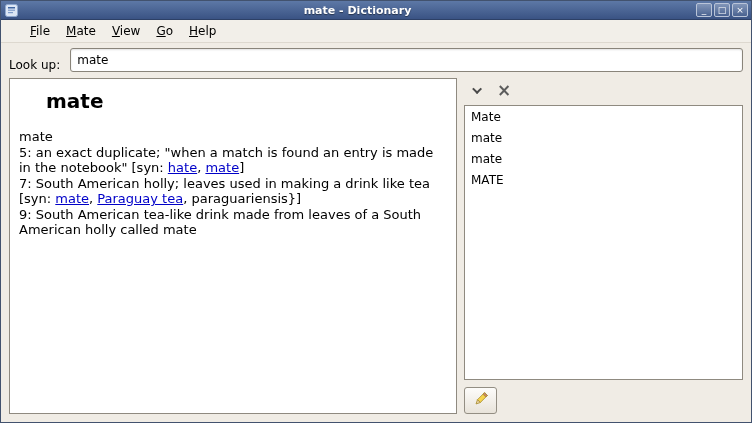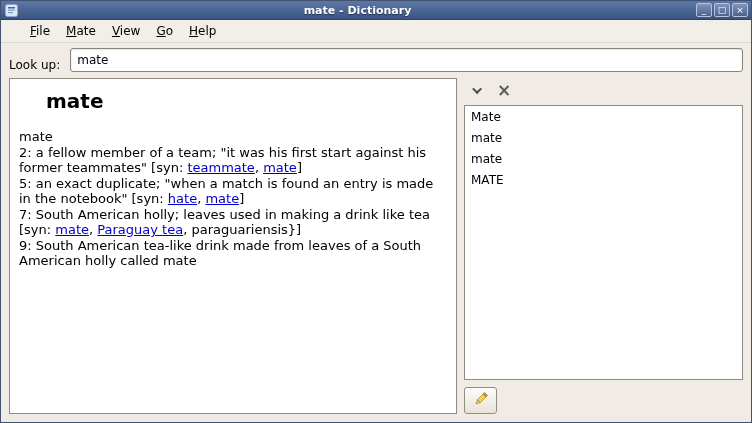--- a/index.html
+++ b/index.html
@@ -174,21 +174,20 @@
     <span class="lookup-label">Look up:</span>
     <input class="lookup-entry" type="text" value="mate" style="">
   </div>
 
   <div class="main">
 
     <div class="def-panel">
       <div class="headword">mate</div>
       <div>
           <div class="def-par">mate</div>
-          <div class="def-par">2: a fellow member of a team; "it was his first start against his former teammates" [syn: <a href="#" class="syn-link">teammate</a>, <a href="#" class="syn-link">mate</a>]</div>
           <div class="def-par">5: an exact duplicate; "when a match is found an entry is made in the notebook" [syn: <a href="#" class="syn-link">hate</a>, <a href="#" class="syn-link">mate</a>]</div>
           <div class="def-par">7: South American holly; leaves used in making a drink like tea [syn: <a href="#" class="syn-link">mate</a>, <a href="#" class="syn-link">Paraguay tea</a>, paraguariensis}]</div>
           <div class="def-par">9: South American tea-like drink made from leaves of a South American holly called mate</div>
         </div>
     </div>
 
     <div class="sidebar">
       <div class="sidebar-header">
         <span class="chevron-btn">
           <span class="chevron-glyph"></span>

